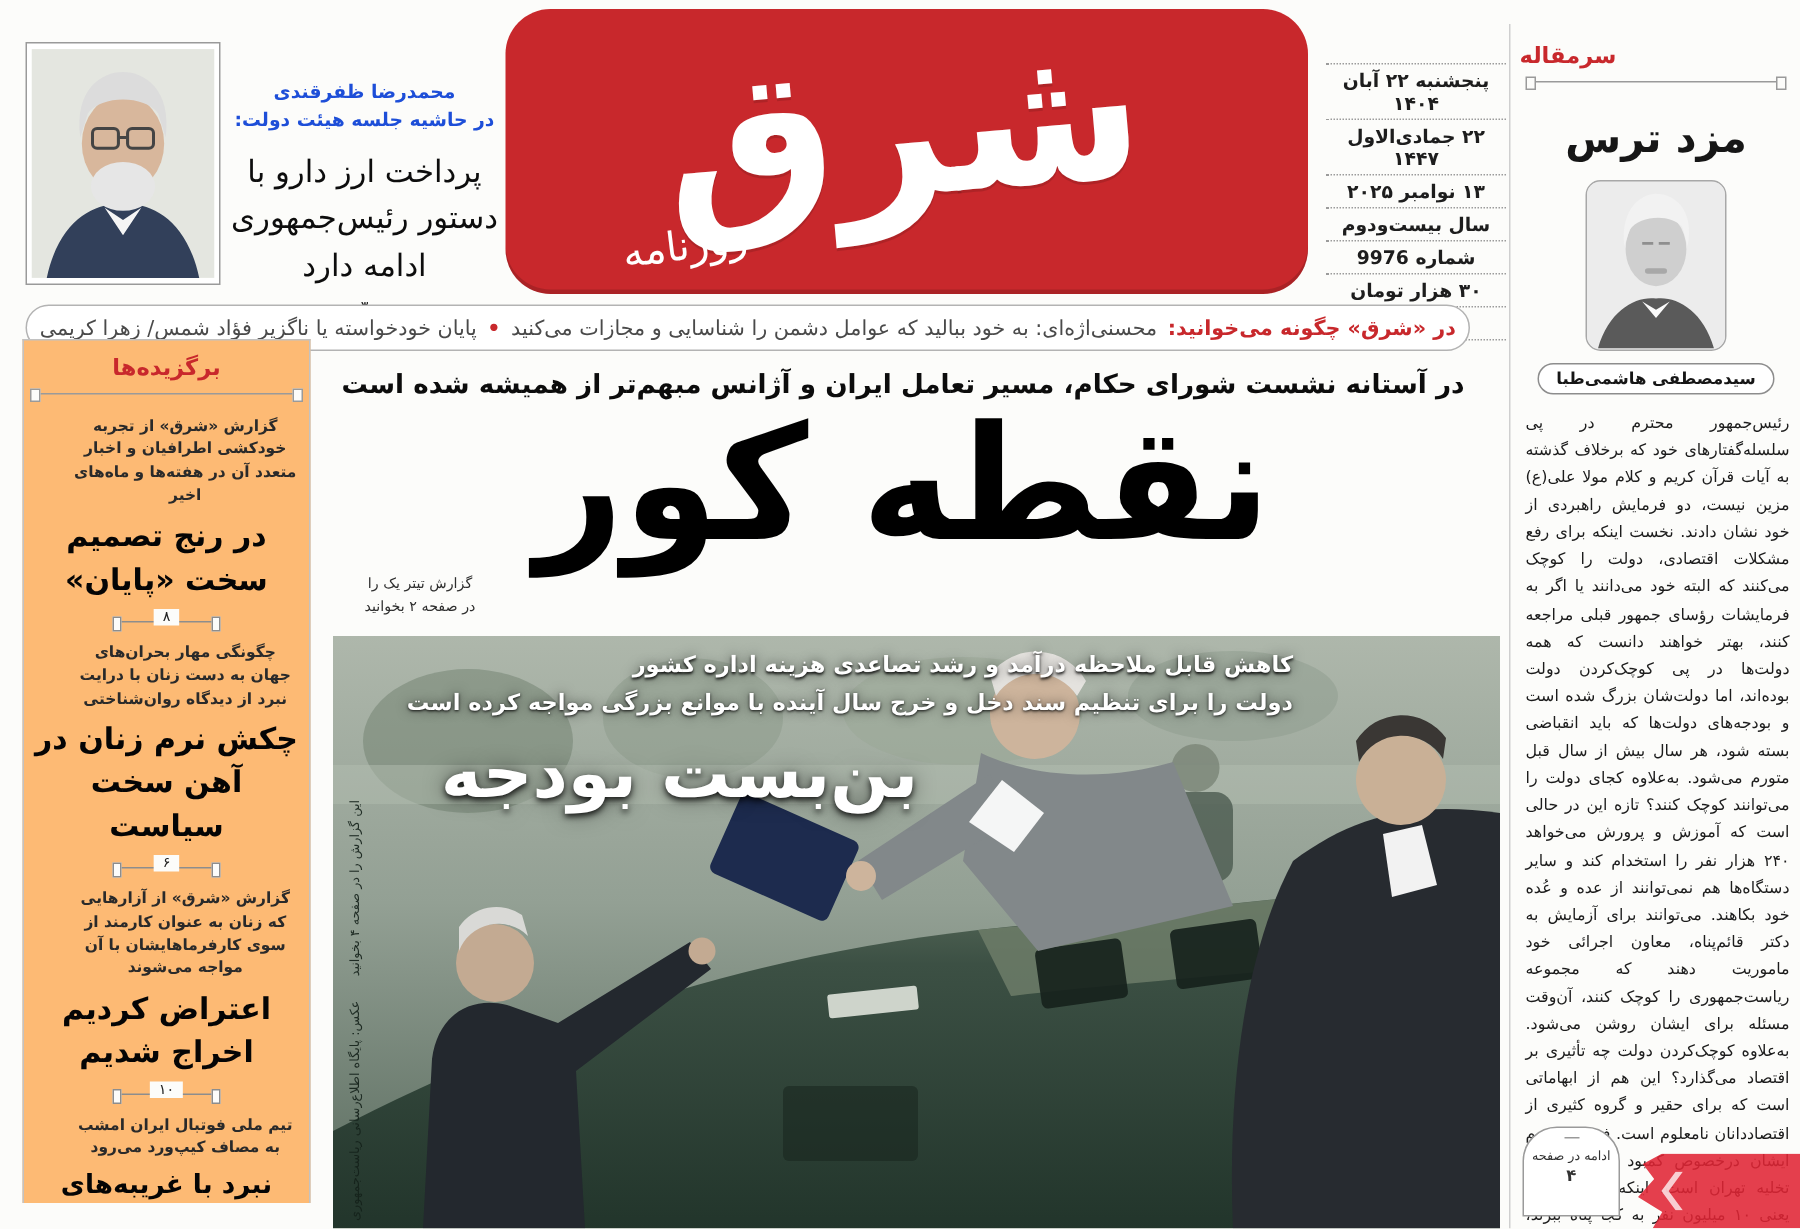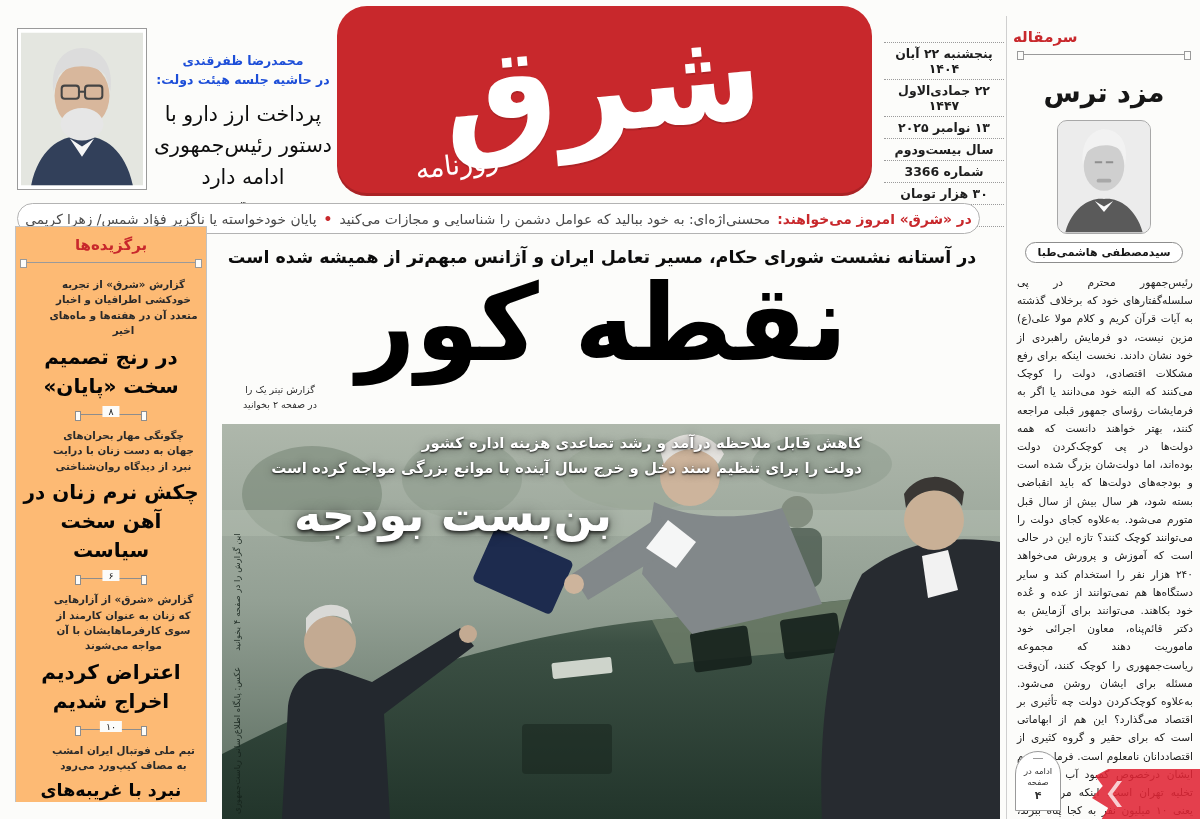--- a/index.html
+++ b/index.html
@@ -29,21 +29,21 @@
   #editorial{left:1013px;top:16px;width:182px;height:803px;overflow:hidden;}
   .section-head{color:#c8282c;font-weight:bold;font-size:15px;text-align:left;letter-spacing:6px;padding-top:12px;}
   .orn-rule{position:relative;margin:8px 6px 0 6px;border-top:1px solid #9a9a9a;height:6px;}
   .orn-rule::before,.orn-rule::after{content:"";position:absolute;top:-4px;width:5px;height:7px;border:1px solid #9a9a9a;background:#fcfcfa;}
   .orn-rule::before{right:-2px;} .orn-rule::after{left:-2px;}
   #ed-title{font-size:27px;font-weight:bold;text-align:center;margin:16px 0 12px 0;}
   #ed-photo{width:92px;height:112px;margin:0 auto;border:1px solid #a8a8a8;border-radius:10px;overflow:hidden;background:#ededed;}
   #ed-photo svg{width:100%;height:100%;display:block;}
   #ed-author{width:fit-content;margin:8px auto 6px auto;border:1px solid #8d8d8d;border-radius:14px;padding:3px 12px;font-size:11px;font-weight:bold;background:#fff;}
   #ed-body{font-size:10.6px;line-height:1.72;text-align:justify;color:#1c1c1c;padding:4px 2px 0 4px;}
-  #continue-box{position:absolute;left:2px;bottom:8px;width:46px;height:60px;border:1px solid #9a9a9a;border-radius:23px 23px 0 0;background:#fff;text-align:center;font-size:8.5px;color:#333;line-height:1.35;padding-top:12px;box-sizing:border-box;}
+  #continue-box{position:absolute;left:2px;bottom:8px;width:65px;height:60px;border:1px solid #9a9a9a;border-radius:23px 23px 0 0;background:#fff;text-align:center;font-size:8.5px;color:#333;line-height:1.35;padding-top:12px;box-sizing:border-box;}
   #continue-box::before{content:"";display:block;width:10px;height:3px;border-top:1px solid #9a9a9a;margin:-6px auto 4px auto;}
   #continue-box .pg{font-size:11px;font-weight:bold;}
   #corner-ribbon{right:0;bottom:0;width:108px;height:50px;background:rgba(224,36,52,.88);
     clip-path:polygon(0 58%,10% 34%,3% 14%,15% 0,100% 0,100% 100%,9% 100%,15% 78%);z-index:30;}
   #corner-ribbon .chev{position:absolute;left:14px;top:12px;width:16px;height:26px;background:rgba(255,255,255,.75);
     clip-path:polygon(100% 0,40% 50%,100% 100%,70% 100%,10% 50%,70% 0);}
   
   #strip{left:17px;top:203px;width:963px;height:31px;border:1px solid #b3b3b3;border-radius:16px;
     display:flex;align-items:center;justify-content:center;gap:7px;font-size:13.8px;background:#fff;box-sizing:border-box;}
   #strip .lbl{color:#c8282c;font-weight:bold;}
@@ -106,21 +106,21 @@
 <div class="abs" id="logo">
   <div class="cal">شرق</div>
   <div class="sub">روزنامه</div>
 </div>
 
 <div class="abs" id="dateline">
   <div class="row">پنجشنبه ۲۲ آبان ۱۴۰۴</div>
   <div class="row">۲۲ جمادی‌الاول ۱۴۴۷</div>
   <div class="row">۱۳ نوامبر ۲۰۲۵</div>
   <div class="row">سال بیست‌ودوم</div>
-  <div class="row">شماره 3366</div>
+  <div class="row">شماره 9976</div>
   <div class="row">۳۰ هزار تومان</div>
   <div class="row">۱۲ صفحه</div>
 </div>
 
 <div class="abs" id="vdivider"></div>
 <div class="abs" id="editorial">
   <div class="section-head">سرمقاله</div>
   <div class="orn-rule"></div>
   <div id="ed-title">مزد ترس</div>
   <div id="ed-photo">
@@ -139,21 +139,21 @@
   <div id="continue-box">
     <div>ادامه در صفحه</div>
     <div class="pg">۴</div>
   </div>
 </div>
 <div class="abs" id="corner-ribbon">
   <div class="chev"></div>
 </div>
 
 <div class="abs" id="strip">
-  <span class="lbl">در «شرق» امروز می‌خواهند:</span>
+  <span class="lbl">در «شرق» چگونه می‌خوانید:</span>
   <span class="itm">محسنی‌اژه‌ای: به خود ببالید که عوامل دشمن را شناسایی و مجازات می‌کنید</span>
   <span class="bul">•</span>
   <span class="itm">پایان خودخواسته یا ناگزیر فؤاد شمس/ زهرا کریمی</span>
 </div>
 
 <div class="abs" id="lead-kicker">در آستانه نشست شورای حکام، مسیر تعامل ایران و آژانس مبهم‌تر از همیشه شده است</div>
 <div class="abs" id="lead-headline">نقطه کور</div>
 <div class="abs" id="lead-note">
   <div>گزارش تیتر یک را</div>
   <div>در صفحه ۲ بخوانید</div>

